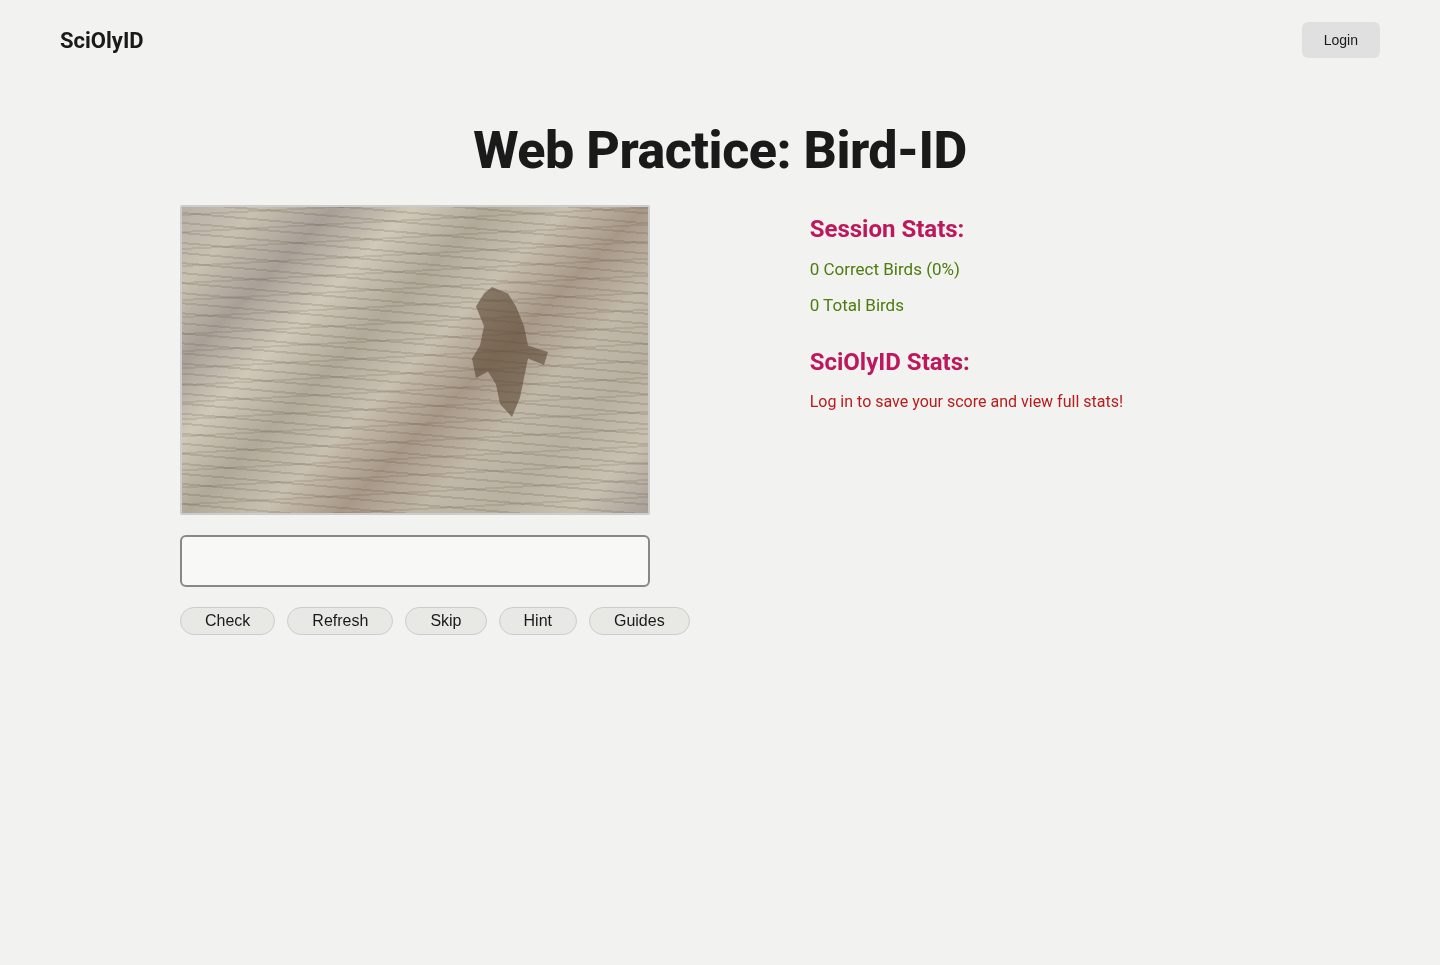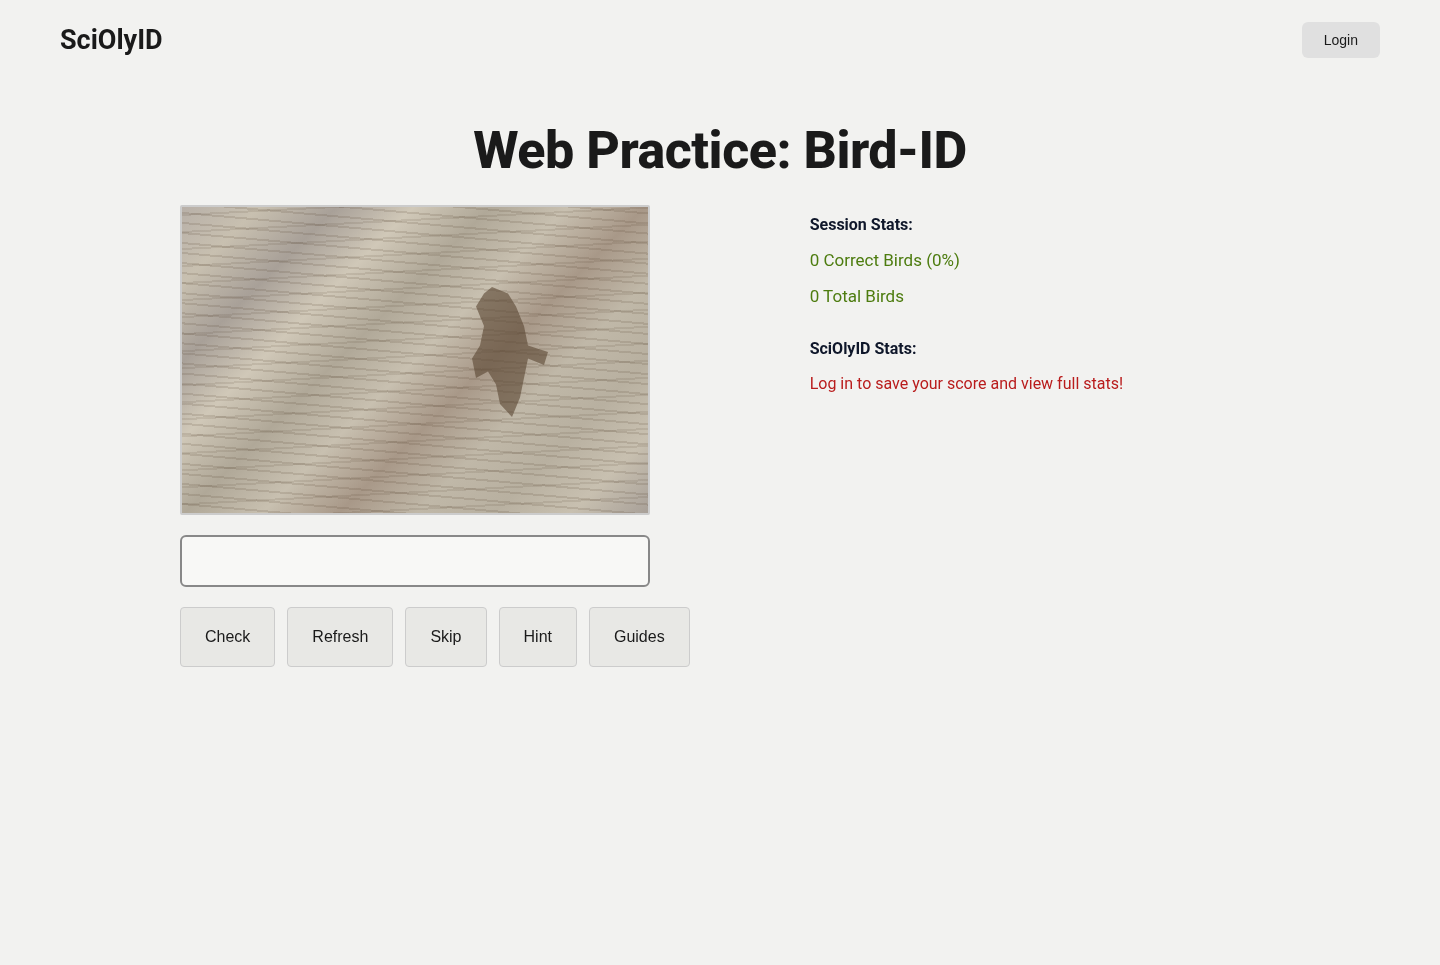--- a/index.html
+++ b/index.html
@@ -19,21 +19,21 @@
     nav {
       display: flex;
       align-items: center;
       justify-content: space-between;
       padding: 0 60px;
       height: 80px;
       background-color: #f2f2f0;
     }
 
     .nav-logo {
-      font-size: 27px;
+      font-size: 22px;
       font-weight: 700;
       color: #1a1a1a;
       text-decoration: none;
     }
 
     .nav-links {
       display: flex;
       gap: 36px;
       align-items: center;
     }
@@ -166,24 +166,24 @@
       padding: 0 14px;
       outline: none;
     }
 
     .buttons-row {
       display: flex;
       gap: 12px;
     }
 
     .action-button {
-      padding: 20px 24px;
+      padding: 4px 24px;
       background-color: #e8e8e5;
       border: 1px solid #ccc;
-      border-radius: 4px;
+      border-radius: 16px;
       font-size: 16px;
       color: #1a1a1a;
       cursor: pointer;
       font-weight: 400;
     }
 
     
     .right-section {
       padding-top: 10px;
       display: flex;
@@ -192,23 +192,23 @@
       min-width: 320px;
     }
 
     .stats-group {
       display: flex;
       flex-direction: column;
       gap: 10px;
     }
 
     .stats-title {
-      font-size: 16px;
+      font-size: 24px;
       font-weight: 700;
-      color: #0f172a;
+      color: #be185d;
       margin-bottom: 4px;
     }
 
     .stats-item {
       font-size: 17px;
       color: #4d7c0f;
       line-height: 1.5;
     }
 
     .personal-stats-message {

